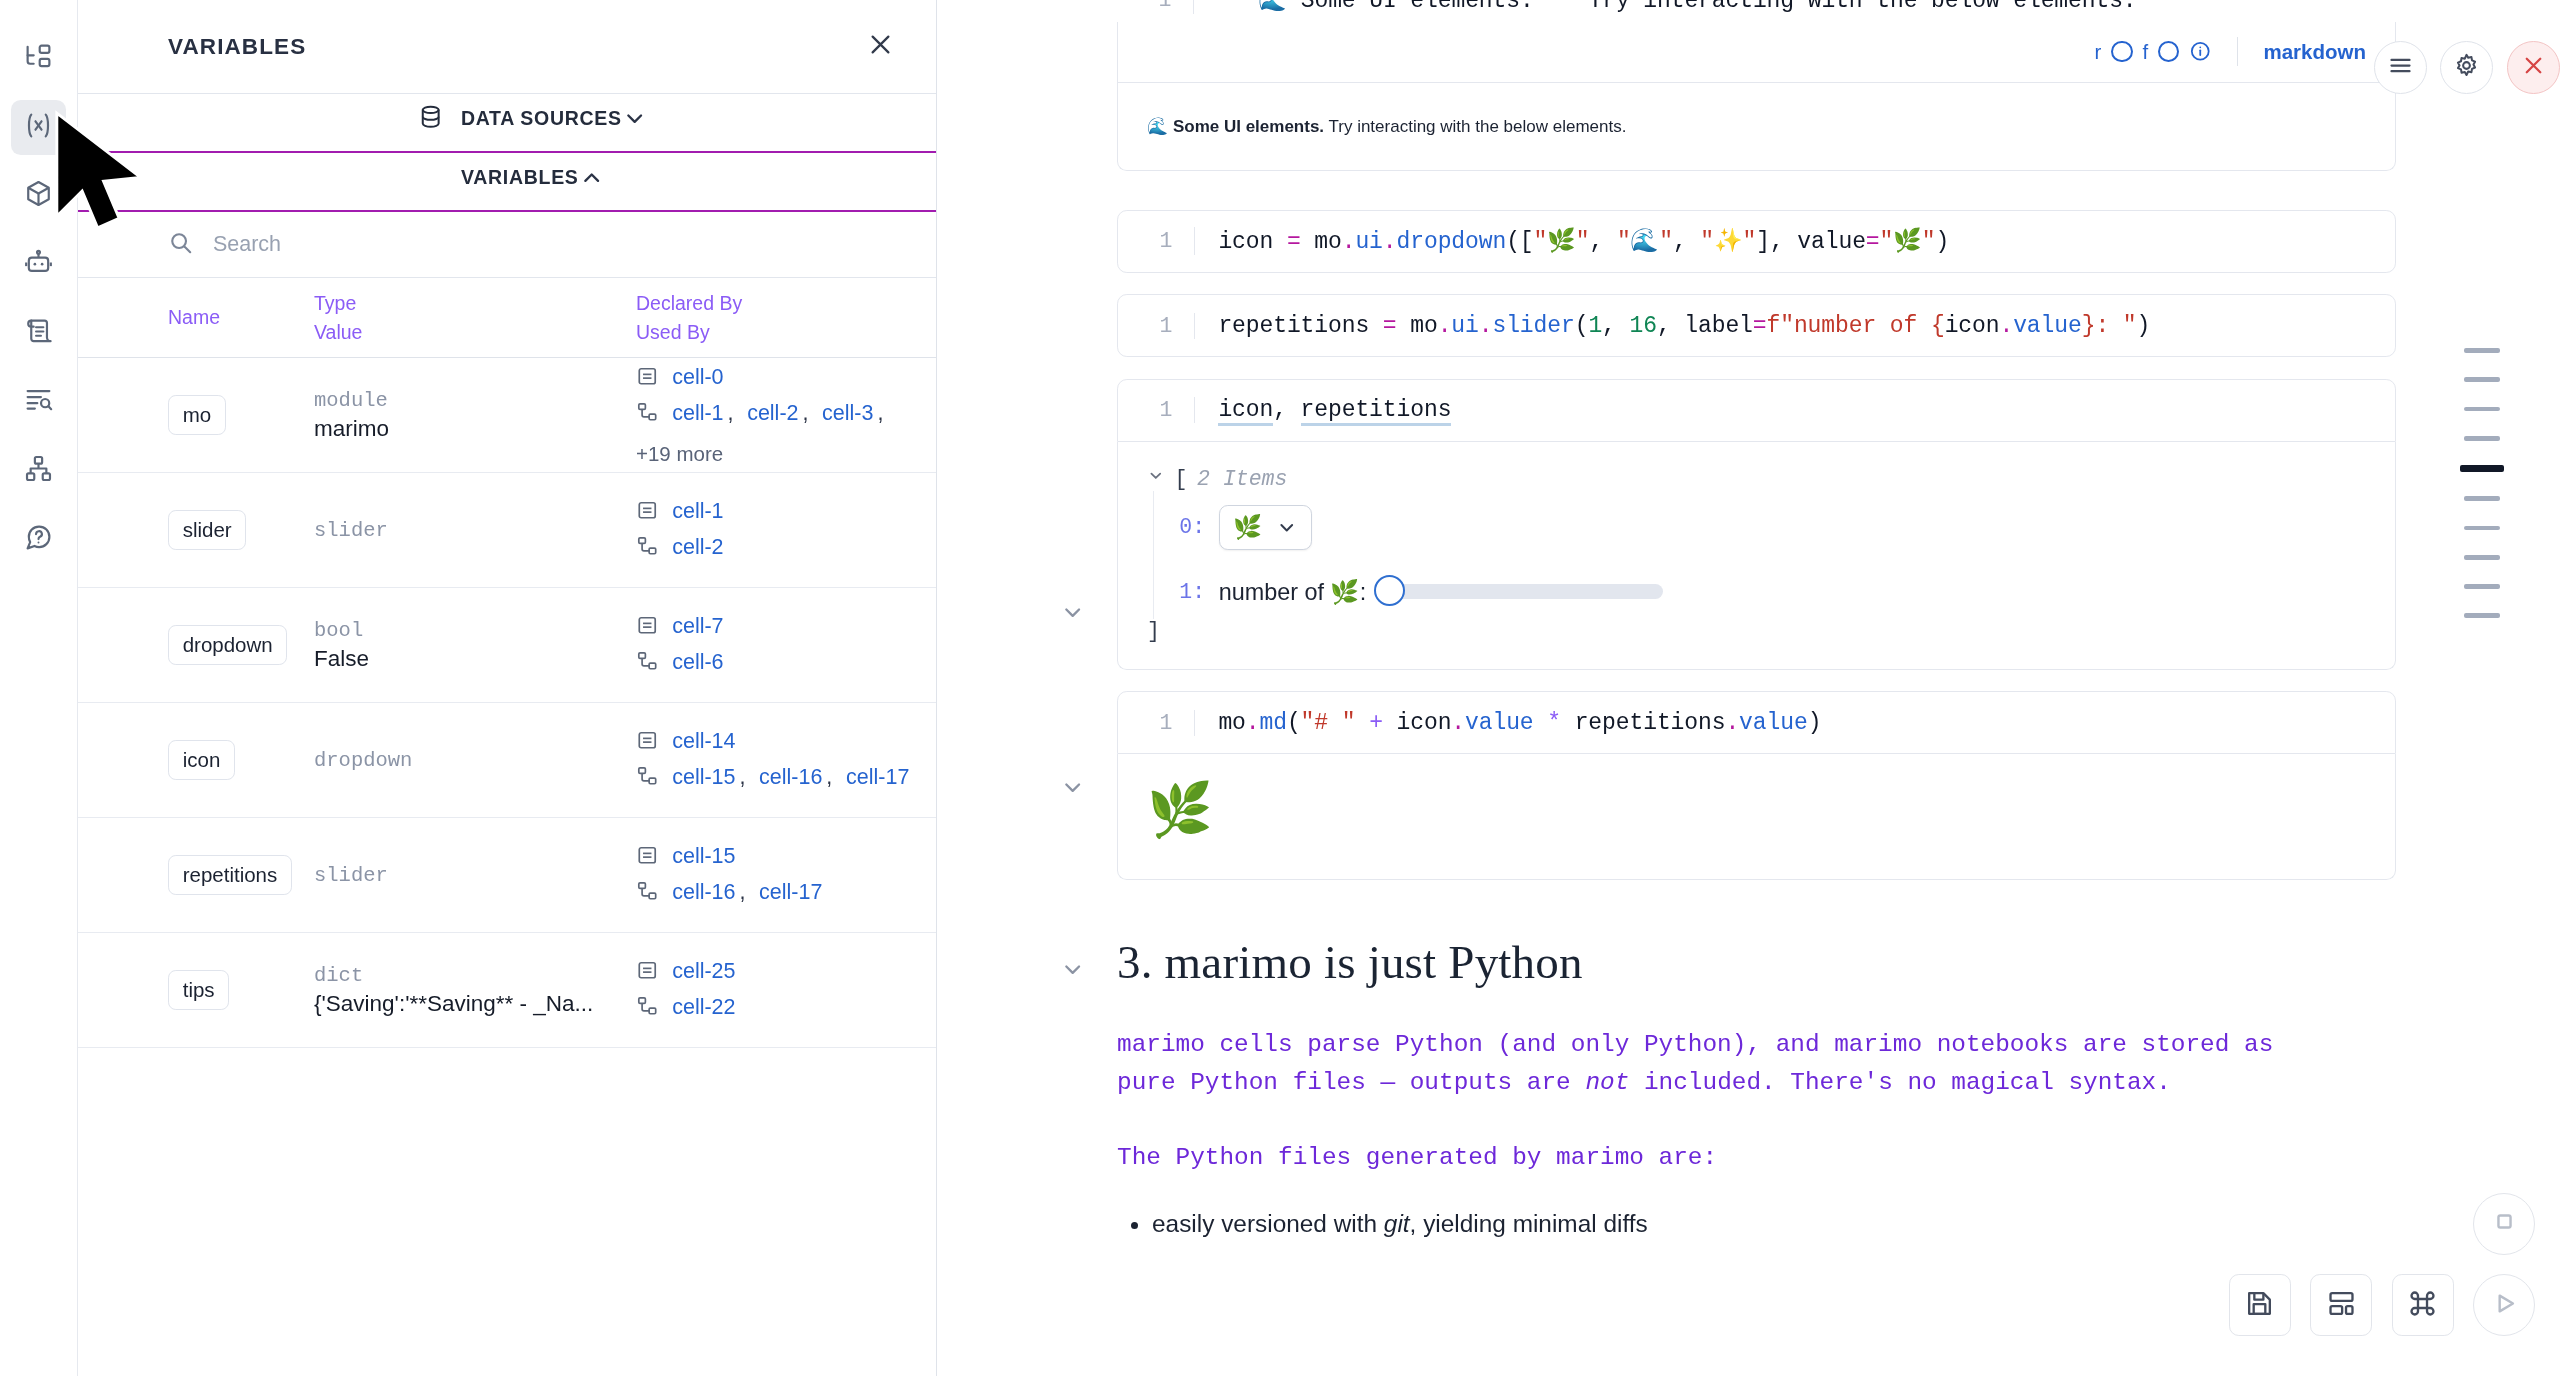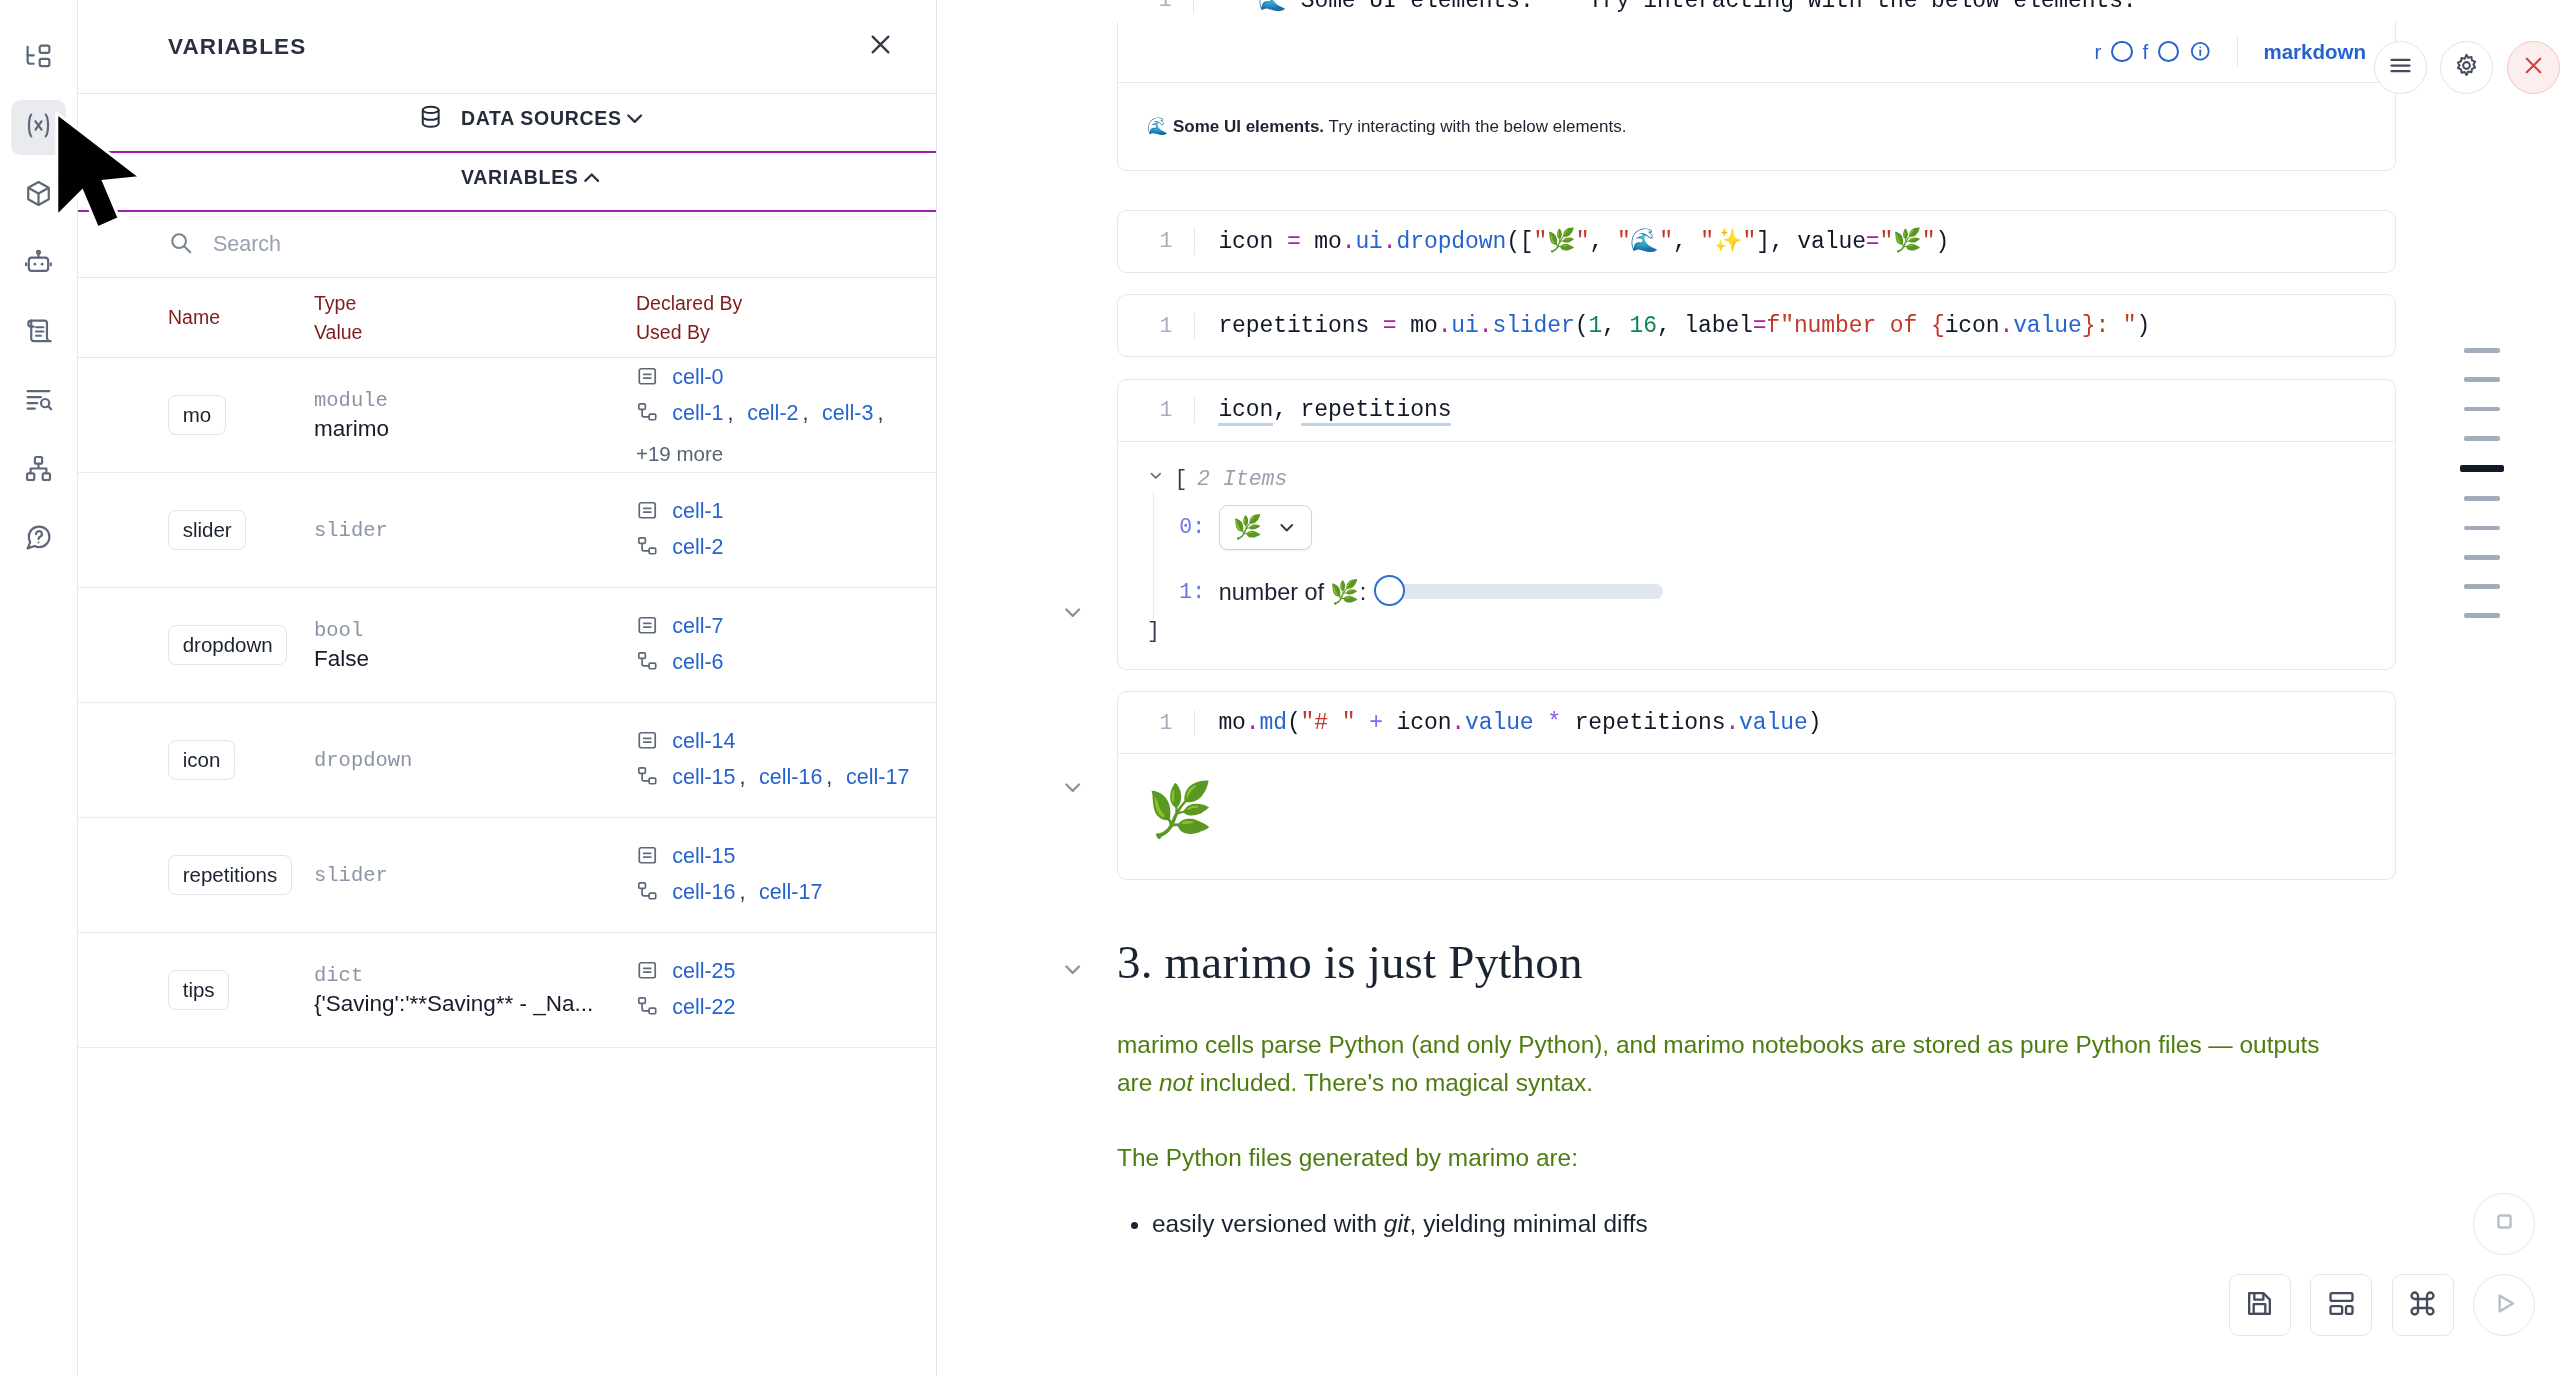--- a/index.html
+++ b/index.html
@@ -66,21 +66,21 @@
   .search-input {
     border: none; outline: none; font-size: 21.5px; color: #2b3346;
     font-family: "Liberation Sans", sans-serif; width: 100%;
     background: transparent;
   }
   .search-input::placeholder { color: #98a1b1; }
 
   .tbl { width: 100%; }
   .thead {
     display: flex; padding: 13.7px 0 13.7px 90px; border-bottom: 1px solid #dfe3ea;
-    color: #7f1d1d; font-size: 19.5px;
+    color: #8b5cf6; font-size: 19.5px;
   }
   .th-name { width: 146px; display:flex; align-items:center; }
   .th-two { display: flex; flex-direction: column; gap: 5.9px; }
   .th-type { width: 322px; }
   .th-decl { flex: 1; }
 
   .vrow {
     display: flex; align-items: center; min-height: 115px;
     border-bottom: 1px solid #e8ebf1; padding-left: 90px;
   }
@@ -200,21 +200,21 @@
   .arr-close { color: #333c4d; font-family: "Liberation Mono", monospace; font-size: 21.5px;}
 
   .md-out-emoji { padding: 29px 29px 43px 29px; font-size: 53px; line-height: 1; }
 
   
   .sec3 { width: 1279px; margin: 55px auto 0; position: relative; }
   .sec3 h2 {
     font-family: "Liberation Serif", serif; font-size: 47px; font-weight: 400;
     color: #1b2433; letter-spacing: 0.2px;
   }
-  .sec3 p { font-size: 24.4px; color: #4d7c0f; line-height: 1.55; margin-top: 37px; max-width: 1211px;}
+  .sec3 p { font-size: 24.4px; color: #6d28d9; line-height: 1.55; margin-top: 37px; max-width: 1211px; font-family: Liberation Mono, monospace;}
   .sec3 p i { font-style: italic; }
   .sec3 ul { margin-top: 33px; padding-left: 35px; }
   .sec3 li { font-size: 24.4px; color: #1c2332; }
   .sec3 li i { font-style: italic; }
 
   
   .minimap {
     position: absolute; right: 72px; top: 348px;
     display: flex; flex-direction: column; gap: 24.4px; align-items: center;
   }

